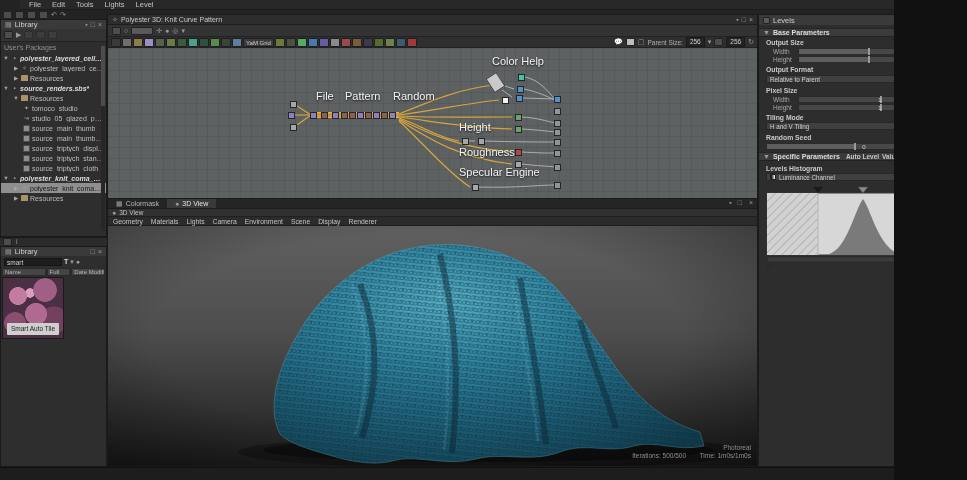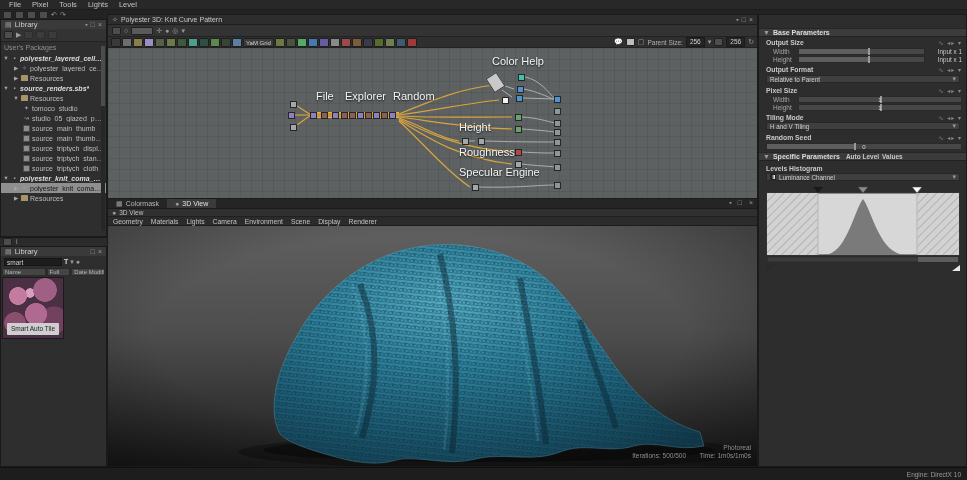--- a/index.html
+++ b/index.html
@@ -1,20 +1,20 @@
 <!DOCTYPE html>
 <html><head>
 <meta charset="utf-8">
 <style>
   * { margin:0; padding:0; box-sizing:border-box; }
   html,body { background:#111; }
   #app {
-    position:relative; width:967px; height:480px; overflow:hidden;
+    position:relative; width:894px; height:480px; overflow:hidden;
     background:#232323; font-family:"Liberation Sans", sans-serif;
-    color:#b5b5b5; font-size:8px; -webkit-font-smoothing:antialiased;
+    color:#b5b5b5; font-size:8px;padding-left:20px; -webkit-font-smoothing:antialiased;
   }
   .abs { position:absolute; }
   .panel { background:#2e2e2e; border:1px solid #1a1a1a; }
   .phead { background:#3a3a3a; color:#cfcfcf; font-size:7.5px; line-height:9px; padding:0 4px; display:flex; align-items:center; gap:3px; }
   .phead .sp { flex:1; }
   .ico { display:inline-block; color:#9a9a9a; font-size:7px; line-height:8px; }
   .sq { display:inline-block; width:9px; height:8px; background:#4d4d4d; border:1px solid #202020; border-radius:1px; }
 
   
   #menubar { left:0; top:0; width:967px; height:10px; background:#282828; border-bottom:1px solid #1c1c1c; display:flex; align-items:center; padding-left:4px; gap:1px; }
@@ -106,21 +106,21 @@
   .ddl .sp { flex:1; }
   .linkbtn { color:#c9c9c9; font-size:6.5px; }
 </style>
 </head>
 <body>
 
 <div id="app">
 
   <div id="menubar">
     <span>File</span>
-    <span>Pixel</span>
+    <span>Edit</span>
     <span>Tools</span>
     <span>Lights</span>
     <span>Level</span>
   </div>
 
   <div id="apptoolbar" class="abs">
     <span class="sq"></span>
     <span class="sq"></span>
     <span class="sq"></span>
     <span class="sq"></span>
@@ -371,21 +371,21 @@
       <div class="nd nd-blue" style="left:446px;top:48px"></div>
       <div class="nd nd-out" style="left:446px;top:60px"></div>
       <div class="nd nd-out" style="left:446px;top:72px"></div>
       <div class="nd nd-out" style="left:446px;top:81px"></div>
       <div class="nd nd-out" style="left:446px;top:91px"></div>
       <div class="nd nd-out" style="left:446px;top:102px"></div>
       <div class="nd nd-out" style="left:446px;top:116px"></div>
       <div class="nd nd-out" style="left:446px;top:134px"></div>
 
       <div class="glabel" style="left:208px;top:42px">File</div>
-      <div class="glabel" style="left:237px;top:42px">Explorer</div>
+      <div class="glabel" style="left:237px;top:42px">Pattern</div>
       <div class="glabel" style="left:285px;top:42px">Random</div>
       <div class="glabel" style="left:384px;top:7px">Color Help</div>
       <div class="glabel" style="left:351px;top:73px">Height</div>
       <div class="glabel" style="left:351px;top:98px">Roughness</div>
       <div class="glabel" style="left:351px;top:118px">Specular Engine</div>
     </div>
   </div>
 
   <div id="view3d" class="abs">
     <div id="vtabs">
@@ -464,20 +464,28 @@
         <div>
           <span>Iterations: 500/500</span>
           <span style="display:inline-block;width:10px"></span>
           <span>Time: 1m0s/1m0s</span>
         </div>
       </div>
     </div>
   </div>
 
   <div id="props" class="abs">
+    <div class="phead" style="height:10px">
+      <span class="sq" style="width:7px;height:7px;background:#5a5a5a"></span>
+      <span>Levels</span>
+      <span class="sp"></span>
+      <span class="ico">▪</span>
+      <span class="ico">□</span>
+      <span class="ico">×</span>
+    </div>
 
     <div class="shead" style="position:absolute;top:13px;left:0;right:0">
       <span class="ico">▼</span>
       <span>Base Parameters</span>
     </div>
 
     <div class="plab" style="top:24px">Output Size</div>
     <div class="picons" style="top:24px">∿ ◂▸ ▾</div>
     <div class="srow" style="top:32px">
       <span class="sl">Width</span>

